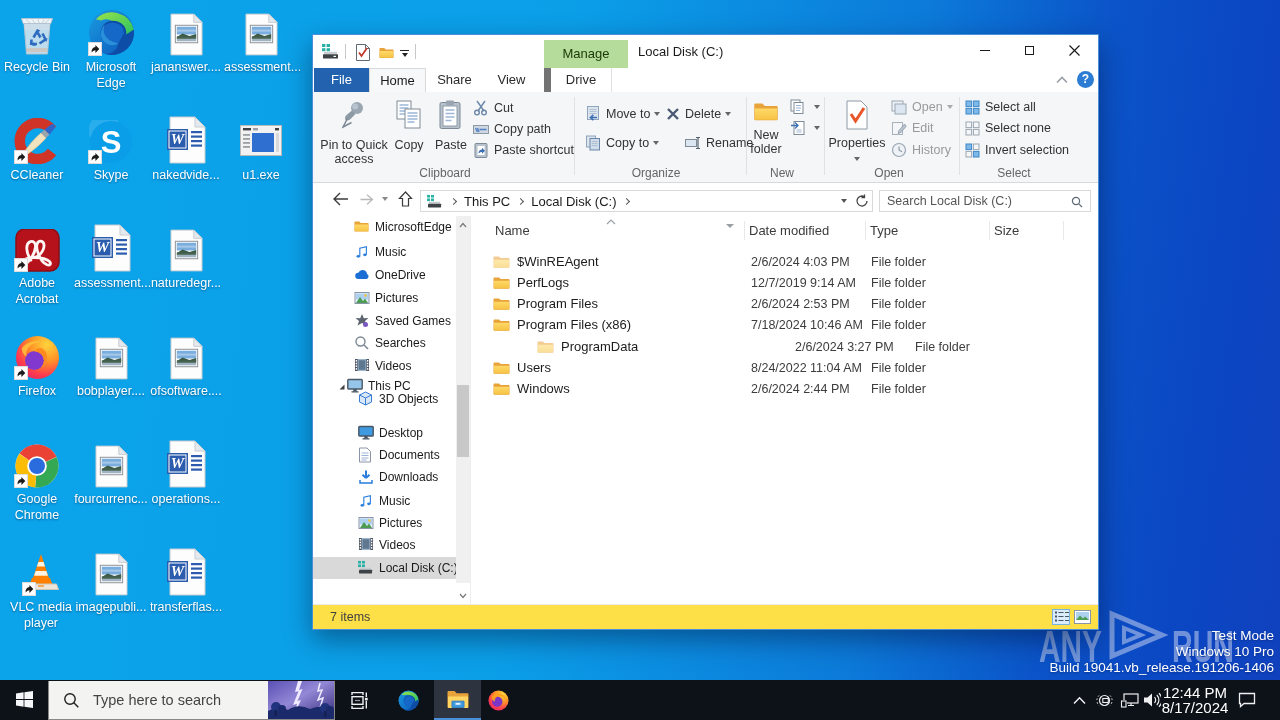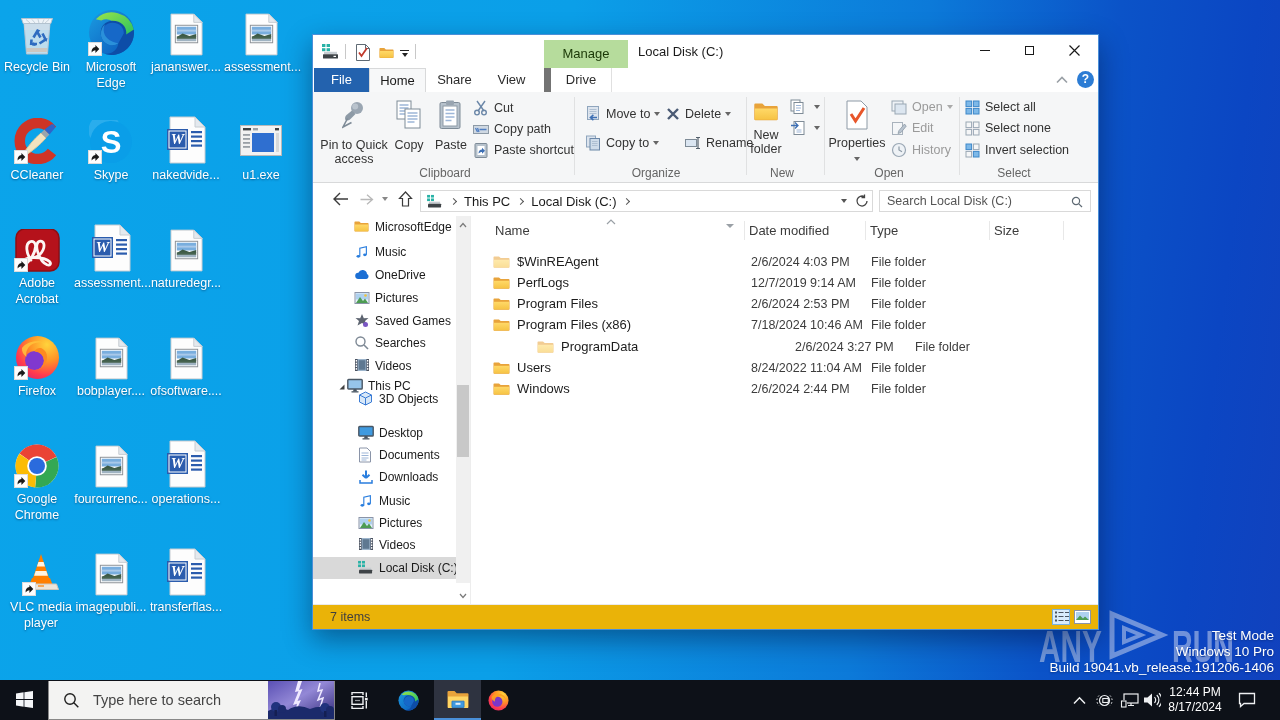--- a/index.html
+++ b/index.html
@@ -63,29 +63,29 @@
 
 #list { position:absolute; left:158px; top:0; right:0; height:389px; }
 .hdr { position:absolute; top:3px; height:24px; line-height:24px; font-size:13px; color:#3b3b3b; }
 .hdrline { position:absolute; top:5px; height:19px; width:1px; background:#e8e8e8; }
 .row { position:absolute; left:0; width:100%; height:21px; display:flex; align-items:center; font-size:13px; color:#1c1c1c; }
 .row .fico { margin-left:22px; margin-right:7px; width:17px; height:15px; flex:none; }
 .row .nm { width:234px; }
 .row .dt { width:120px; color:#3d3d3d; font-size:12.5px; }
 .row .tp { width:124px; color:#3d3d3d; font-size:12.5px; }
 
-#status { position:absolute; left:0; bottom:0; width:100%; height:25px; border-top:1px solid #eaeaea; background:#eab308; font-size:12.5px; color:#3f3f3f; }
+#status { position:absolute; left:0; bottom:0; width:100%; height:25px; border-top:1px solid #eaeaea; background:#fde047; font-size:12.5px; color:#3f3f3f; }
 #status .txt { position:absolute; left:17px; top:5px; }
 
 #taskbar { position:absolute; left:0; top:680px; width:1280px; height:40px; background:#0d1118; }
 #sbox { position:absolute; left:48px; top:1px; width:287px; height:39px; background:#f3f3f2; border:1px solid #888; border-top:none; display:flex; align-items:center; }
 #sbox .ph { color:#444; font-size:14.5px; margin-left:13px; }
 #storm { position:absolute; right:0; top:0; width:66px; height:38px; overflow:hidden; }
 #explhl { position:absolute; left:434px; top:0; width:47px; height:40px; background:#2e3340; border-bottom:2px solid #4a90d9; }
-#clock { text-align:center; font-size:12px; line-height:15px; width:70px; color:#fff; }
+#clock { text-align:center; font-size:15px; line-height:15px; width:70px; color:#fff; }
 </style>
 </head>
 <body>
 
 <svg width="0" height="0" style="position:absolute">
 <defs>
 <linearGradient id="fg" x1="0" y1="0" x2="0" y2="1">
   <stop offset="0" stop-color="#ffd968"></stop>
         <stop offset="1" stop-color="#f6c344"></stop>
 </linearGradient>

